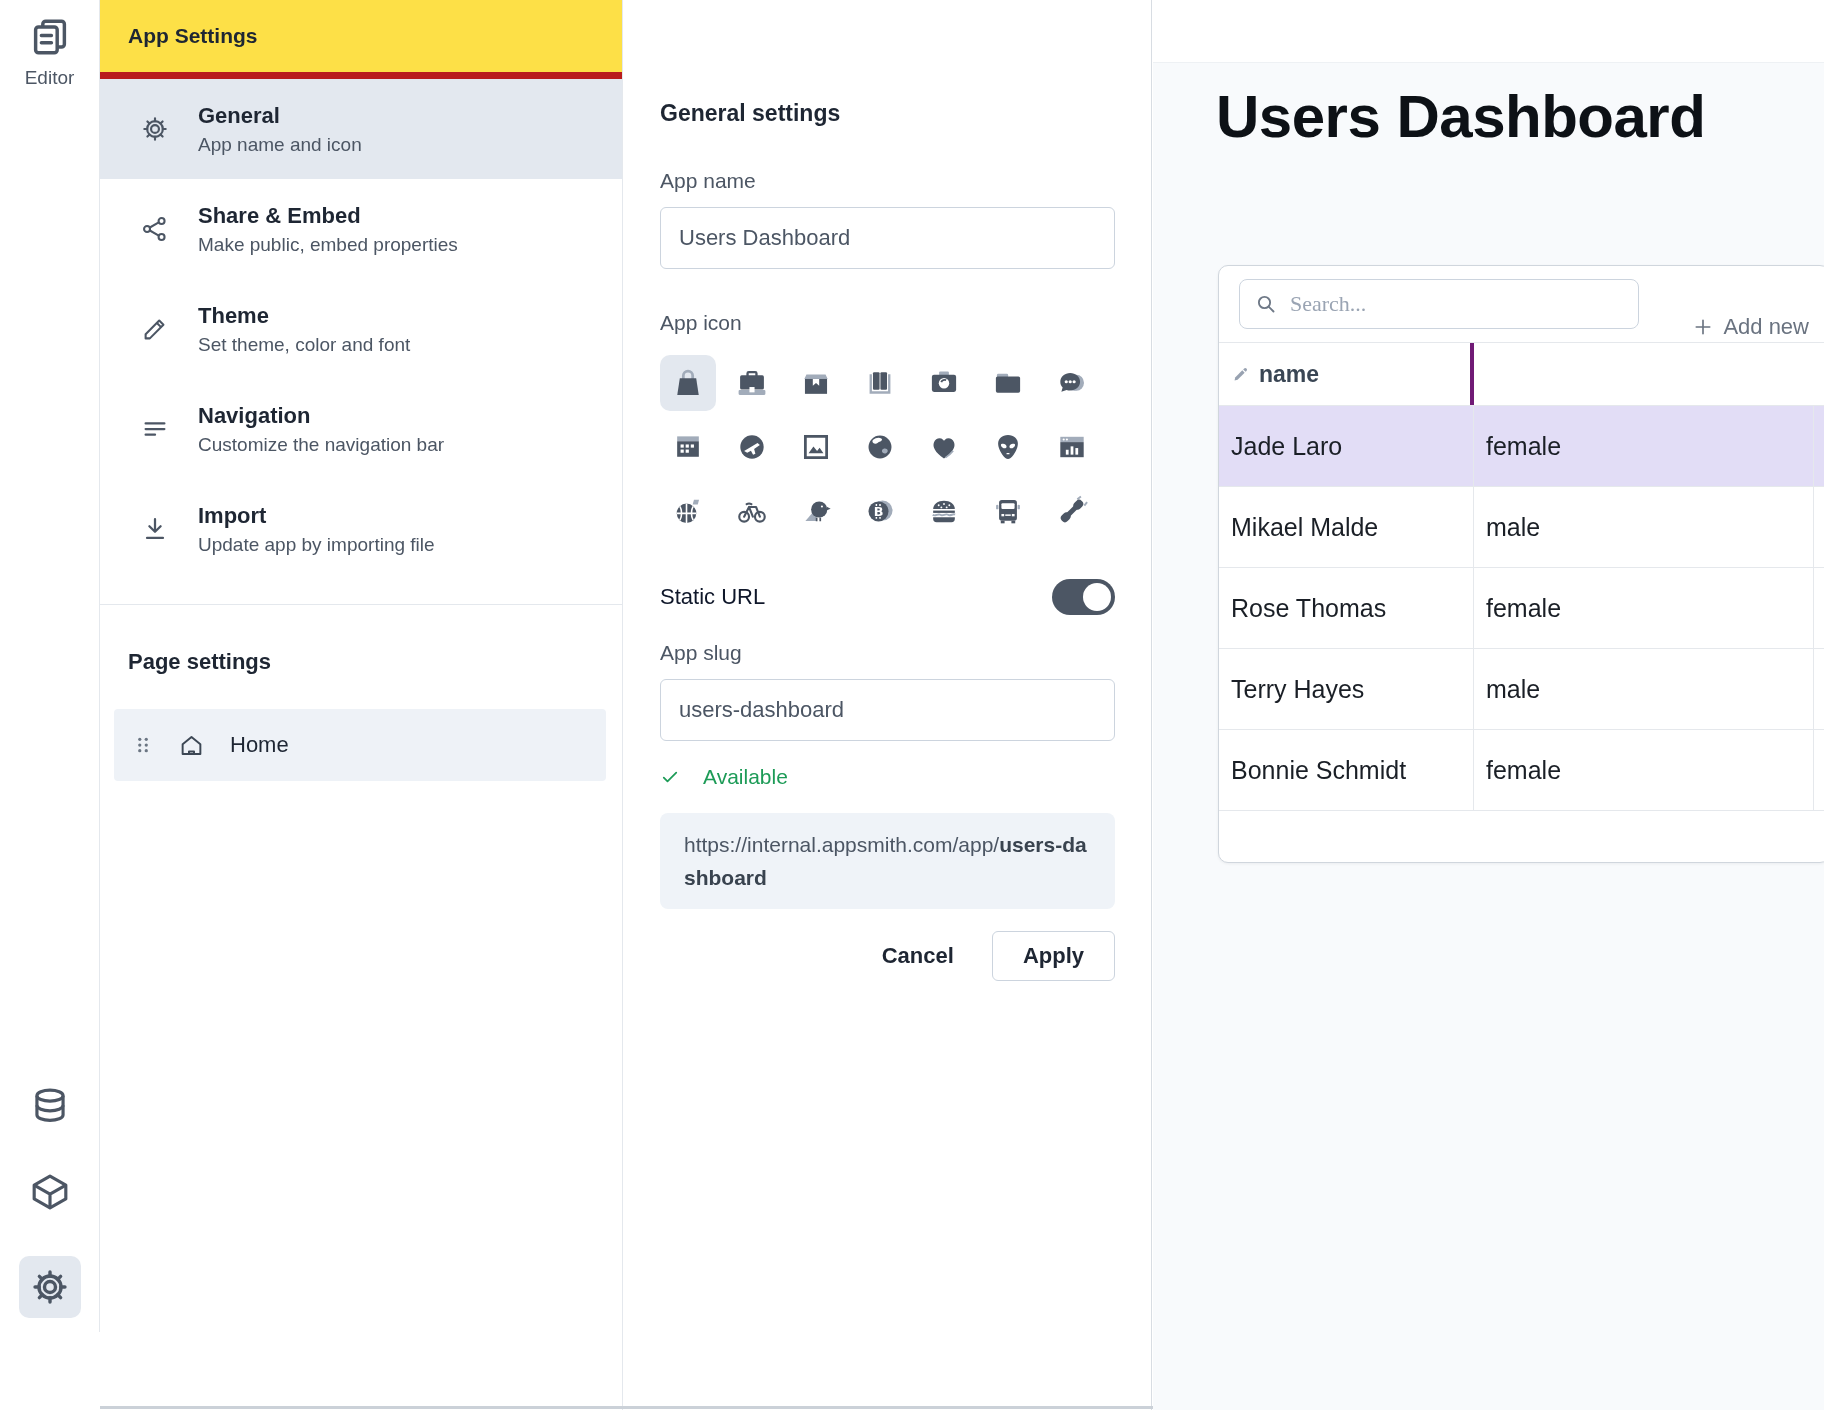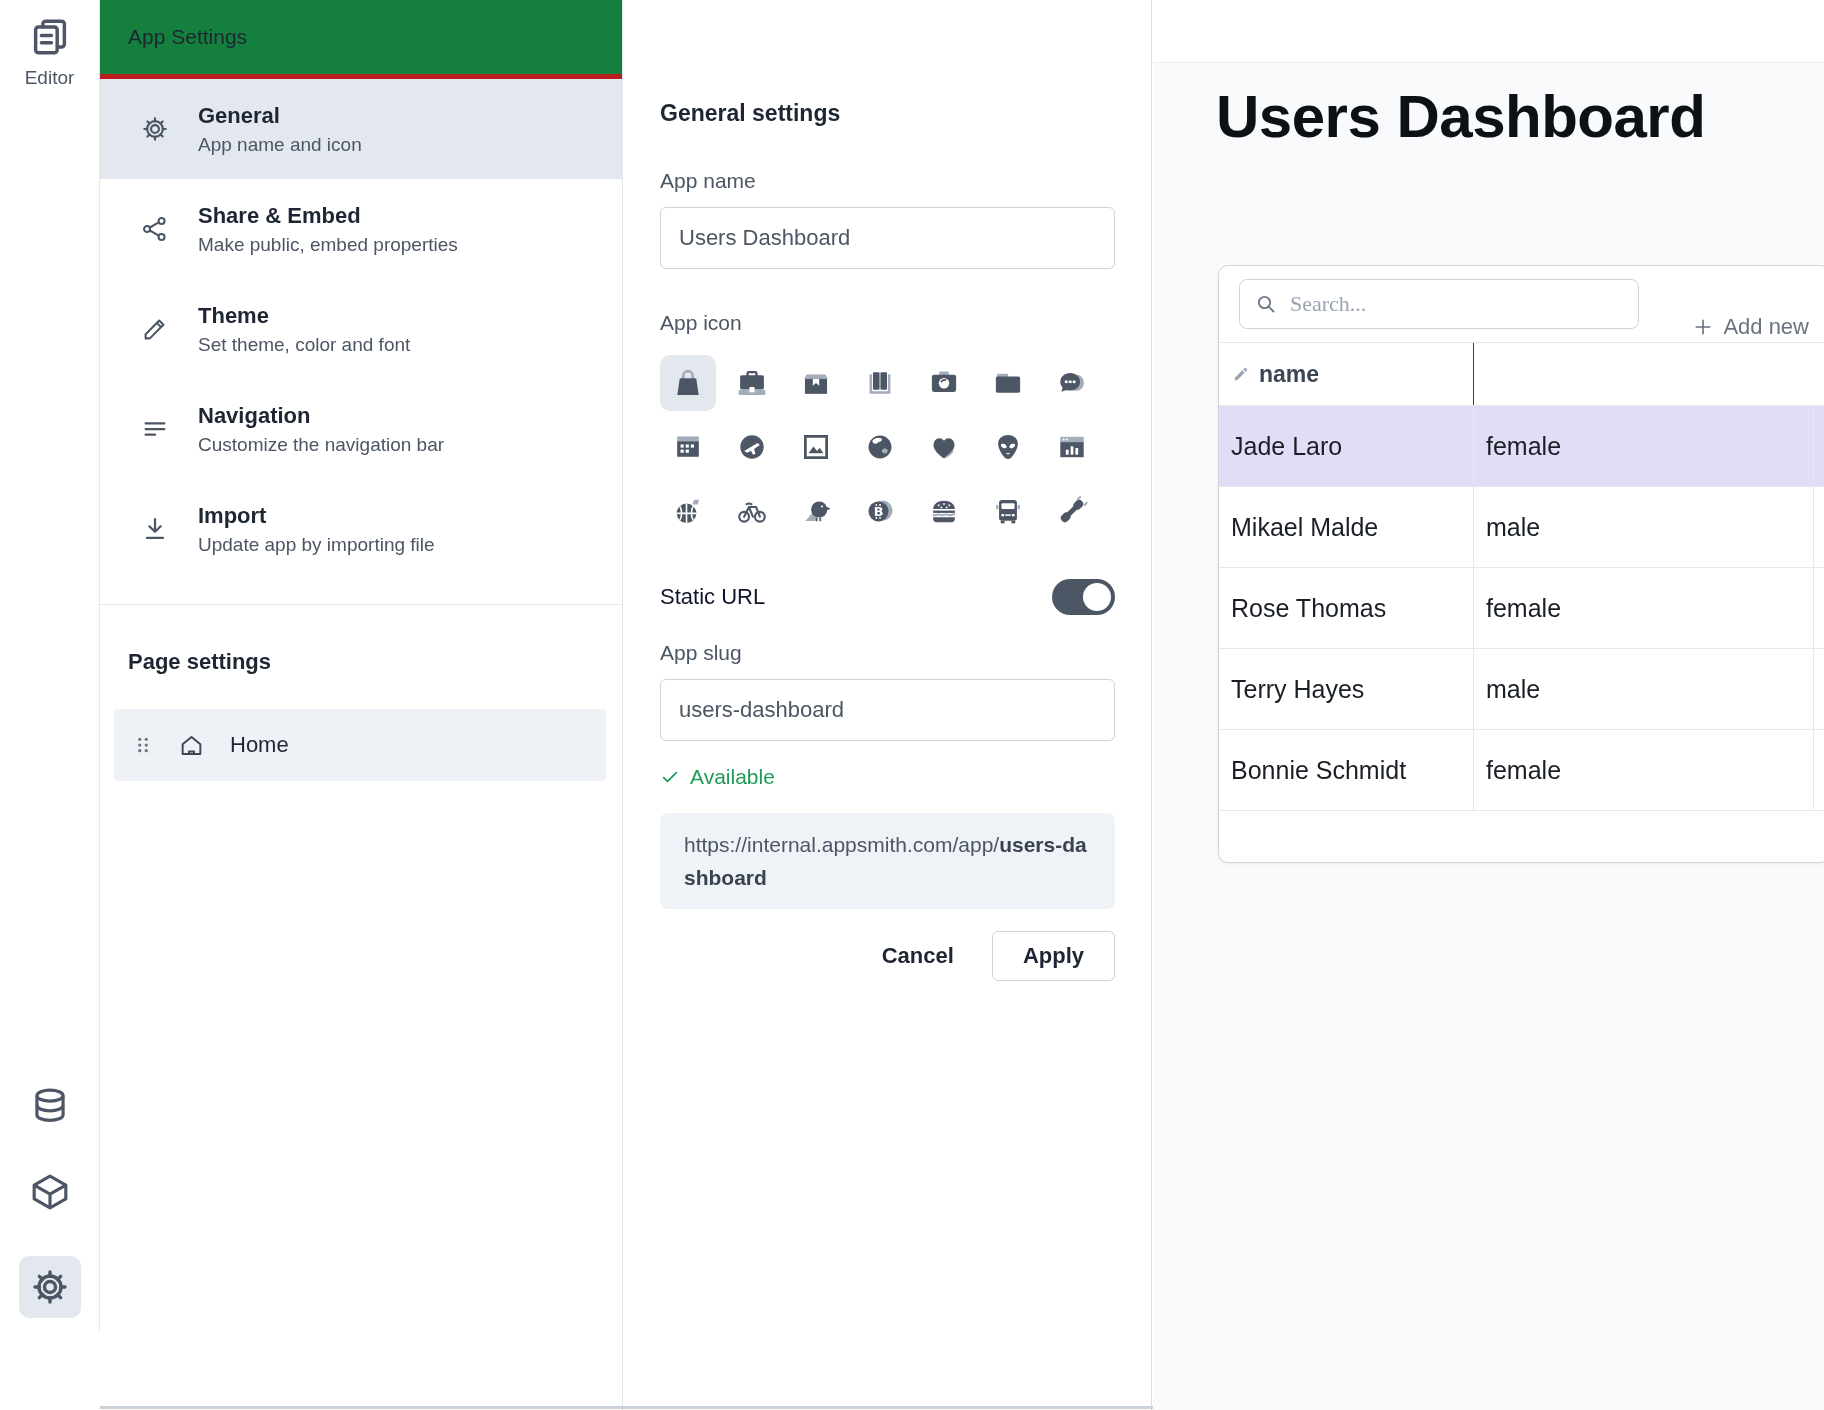--- a/index.html
+++ b/index.html
@@ -18,22 +18,22 @@
   .rail-bottom{position:absolute;bottom:14px;left:0;width:100%;display:flex;flex-direction:column;
         align-items:center;gap:42px;}
   .rail-bottom .ricon{width:44px;height:44px;cursor:pointer;}
   .gear-tile{width:62px;height:62px;background:#E3E8EF;border-radius:10px;display:flex;
         align-items:center;justify-content:center;cursor:pointer;}
   .gear-tile .ricon{width:42px;height:42px;}
 
   
   .menu-pane{position:absolute;left:100px;top:0;width:523px;height:1410px;background:#fff;
         border-right:1px solid #E4E8ED;box-sizing:border-box;}
-  .pane-header{height:79px;background:#15803d;border-bottom:5px solid #b91c1c;display:flex;
-        align-items:center;padding-left:28px;font-size:21px;font-weight:400;color:#1E2633;
+  .pane-header{height:79px;background:#fde047;border-bottom:7px solid #b91c1c;display:flex;
+        align-items:center;padding-left:28px;font-size:21px;font-weight:700;color:#1E2633;
         box-sizing:border-box;}
   .menu-item{height:100px;display:flex;align-items:center;padding-left:40px;gap:28px;cursor:pointer;}
   .menu-item.selected{background:#E3E8EF;}
   .mi-icon{width:30px;height:30px;color:#4C5664;flex:none;}
   .mi-icon svg{width:100%;height:100%;}
   .mi-text{display:flex;flex-direction:column;gap:5px;}
   .mi-title{font-size:22px;font-weight:700;color:#1E2633;}
   .mi-sub{font-size:19px;color:#4C5664;}
   .menu-divider{margin-top:25px;border-top:1px solid #E4E8ED;}
   .ps-title{margin:44px 0 0 28px;font-size:22px;font-weight:700;color:#1E2633;}
@@ -54,21 +54,21 @@
   .icon-grid{margin-top:20px;display:grid;grid-template-columns:repeat(7,56px);gap:8px;}
   .app-cell{width:56px;height:56px;border-radius:10px;display:flex;align-items:center;
         justify-content:center;color:#4C5664;cursor:pointer;}
   .app-cell.selected{background:#E3E8EF;}
   .app-cell svg{width:34px;height:34px;}
   .static-row{margin-top:40px;display:flex;align-items:center;justify-content:space-between;}
   .static-label{font-size:22px;color:#0f172a;}
   .toggle{width:63px;height:36px;border-radius:18px;background:#4C5664;position:relative;cursor:pointer;flex:none;}
   .toggle-knob{position:absolute;right:4px;top:4px;width:28px;height:28px;border-radius:50%;background:#fff;}
   .slug-label{margin-top:26px;font-size:21px;color:#4C5664;}
-  .avail-row{margin-top:24px;display:flex;align-items:center;gap:10px;color:#1D9B57;font-size:21px;}
+  .avail-row{margin-top:24px;display:flex;align-items:center;gap:23px;color:#1D9B57;font-size:21px;}
   .check-ic{width:20px;height:20px;color:#1D9B57;}
   .url-box{margin-top:24px;background:#EFF3F8;border-radius:8px;padding:15px 24px;font-size:21px;
         line-height:33px;color:#4C5664;word-break:break-all;}
   .url-slug{font-weight:700;color:#39434F;}
   .btn-row{margin-top:22px;display:flex;justify-content:flex-end;align-items:center;gap:38px;}
   .cancel-btn{font-size:22px;font-weight:700;color:#1E2633;cursor:pointer;background:none;border:none;
         font-family:inherit;padding:0;}
   .apply-btn{padding:11px 30px;border:1px solid #CCD4DE;border-radius:6px;font-size:22px;font-weight:700;
         color:#1E2633;background:#fff;cursor:pointer;font-family:inherit;}
 
@@ -87,21 +87,21 @@
   .search-ic{width:24px;height:24px;color:#6F7987;flex:none;}
   .search-input{border:none;outline:none;font-size:22px;color:#4C5664;flex:1;font-family:inherit;
         background:transparent;min-width:0;}
   .search-input::placeholder{color:#9AA4B3;}
   .add-new{display:flex;align-items:center;gap:8px;color:#6A7380;font-size:22px;cursor:pointer;
         white-space:nowrap;margin-top:46px;}
   .plus-ic{width:24px;height:24px;color:#6A7380;}
   .tw-header{height:62px;flex:none;display:flex;border-top:1px solid #E5E8EC;font-size:23px;
         font-weight:700;color:#3A4654;}
   .th-cell{display:flex;align-items:center;gap:9px;padding-left:12px;box-sizing:border-box;
-        border-right:1px solid #701a75;}
+        border-right:4px solid #701a75;}
   .pencil-ic{width:19px;height:19px;color:#98A2B1;flex:none;}
   .c-name{width:255px;flex:none;}
   .c-gender{width:340px;flex:none;}
   .c-rest{flex:1;border-right:none !important;}
   .t-row{height:80px;flex:none;display:flex;border-top:1px solid #E5E8EC;font-size:25px;color:#1A1F26;
         cursor:pointer;}
   .t-row.selected{background:#E2DDF6;}
   .t-cell{display:flex;align-items:center;padding-left:12px;box-sizing:border-box;
         border-right:1px solid #E5E8EC;}
   .tw-footer{flex:1;border-top:1px solid #E5E8EC;}

